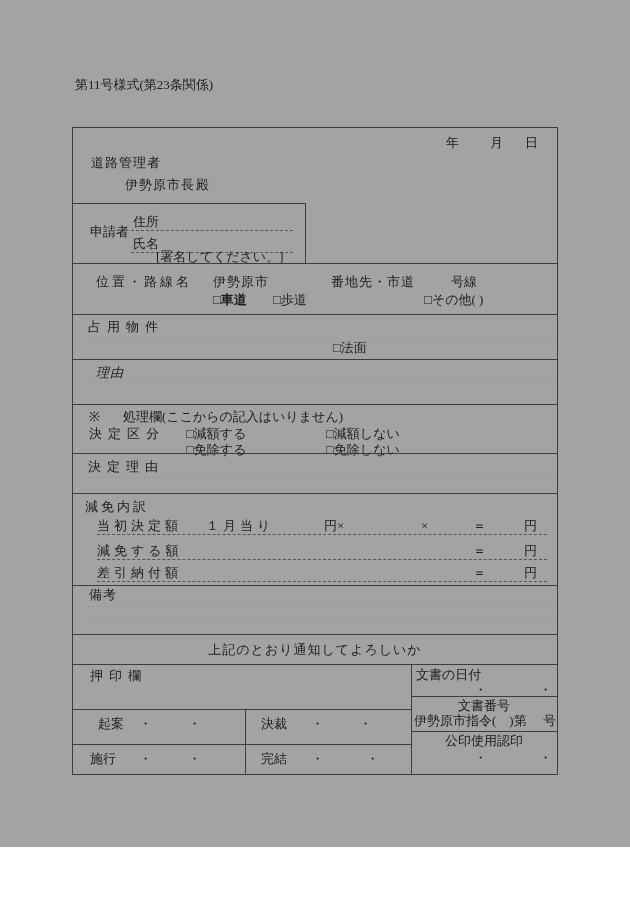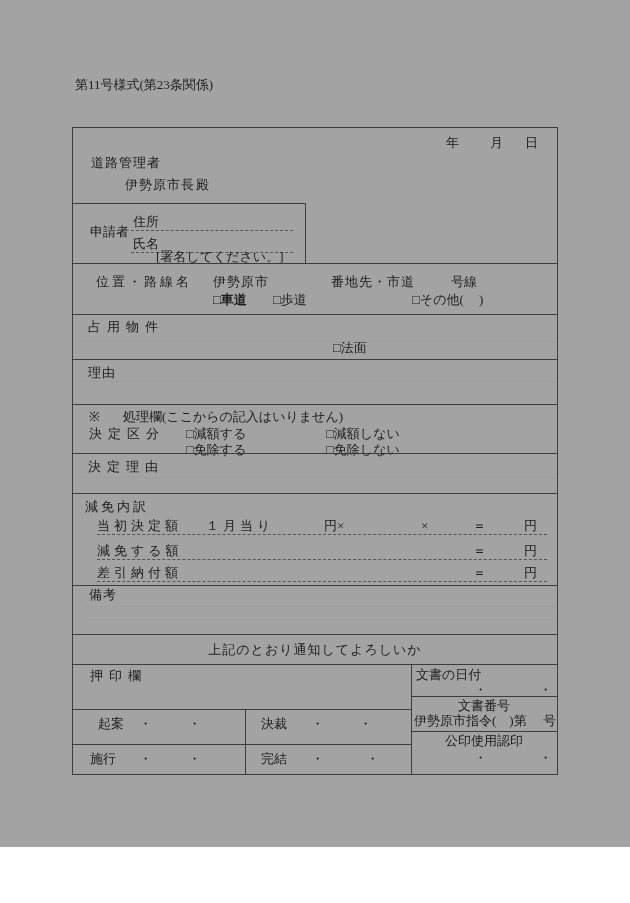--- a/index.html
+++ b/index.html
@@ -60,30 +60,30 @@
     <div class="hr-solid" style="left:0;right:0;top:135px;"></div>
 
     <div class="t ls3" style="left:23px;top:147px;">位置・路線名</div>
     <div class="t ls1" style="left:140px;top:147px;">伊勢原市</div>
     <div class="t ls1" style="left:258px;top:147px;">番地先・市道</div>
     <div class="t" style="left:378px;top:147px;">号線</div>
 
     <span class="t cb" style="left:140px;top:165px;font-weight:bold;"><span>□</span><span>車道</span></span>
     <span class="t cb" style="left:200px;top:165px;"><span>□</span><span>歩道</span></span>
     <span class="t cb" style="left:260px;top:165px;margin-top:48px;"><span>□</span><span>法面</span></span>
-    <span class="t cb" style="left:306px;top:165px;padding-left:33px;"><span>□</span><span>その他(</span></span>
+    <span class="t cb" style="left:318px;top:165px;padding-left:33px;"><span>□</span><span>その他(</span></span>
     <span class="t" style="left:406px;top:165px;">)</span>
 
     <div class="hr-solid" style="left:0;right:0;top:186px;"></div>
 
     <div class="t ls6" style="left:15px;top:192px;">占用物件</div>
     <div class="hr-dotted" style="left:13px;right:2px;top:213px;"></div>
     <div class="hr-solid" style="left:0;right:0;top:231px;"></div>
 
-    <div class="t ls1" style="left:15px;top:238px;">理由</div>
+    <div class="t ls1" style="left:23px;top:238px;font-style:italic;">理由</div>
     <div class="hr-dotted" style="left:13px;right:2px;top:253px;"></div>
     <div class="hr-solid" style="left:0;right:0;top:276px;"></div>
 
     <span class="t" style="left:16px;top:282px;">※</span>
     <div class="t" style="left:50px;top:282px;">処理欄(ここからの記入はいりません)</div>
     <div class="t ls6" style="left:16px;top:299px;">決定区分</div>
     <span class="t cb" style="left:113px;top:299px;"><span>□</span><span>減額する</span></span>
     <span class="t cb" style="left:253px;top:299px;"><span>□</span><span>減額しない</span></span>
     <span class="t cb" style="left:113px;top:315px;"><span>□</span><span>免除する</span></span>
     <span class="t cb" style="left:253px;top:315px;"><span>□</span><span>免除しない</span></span>

